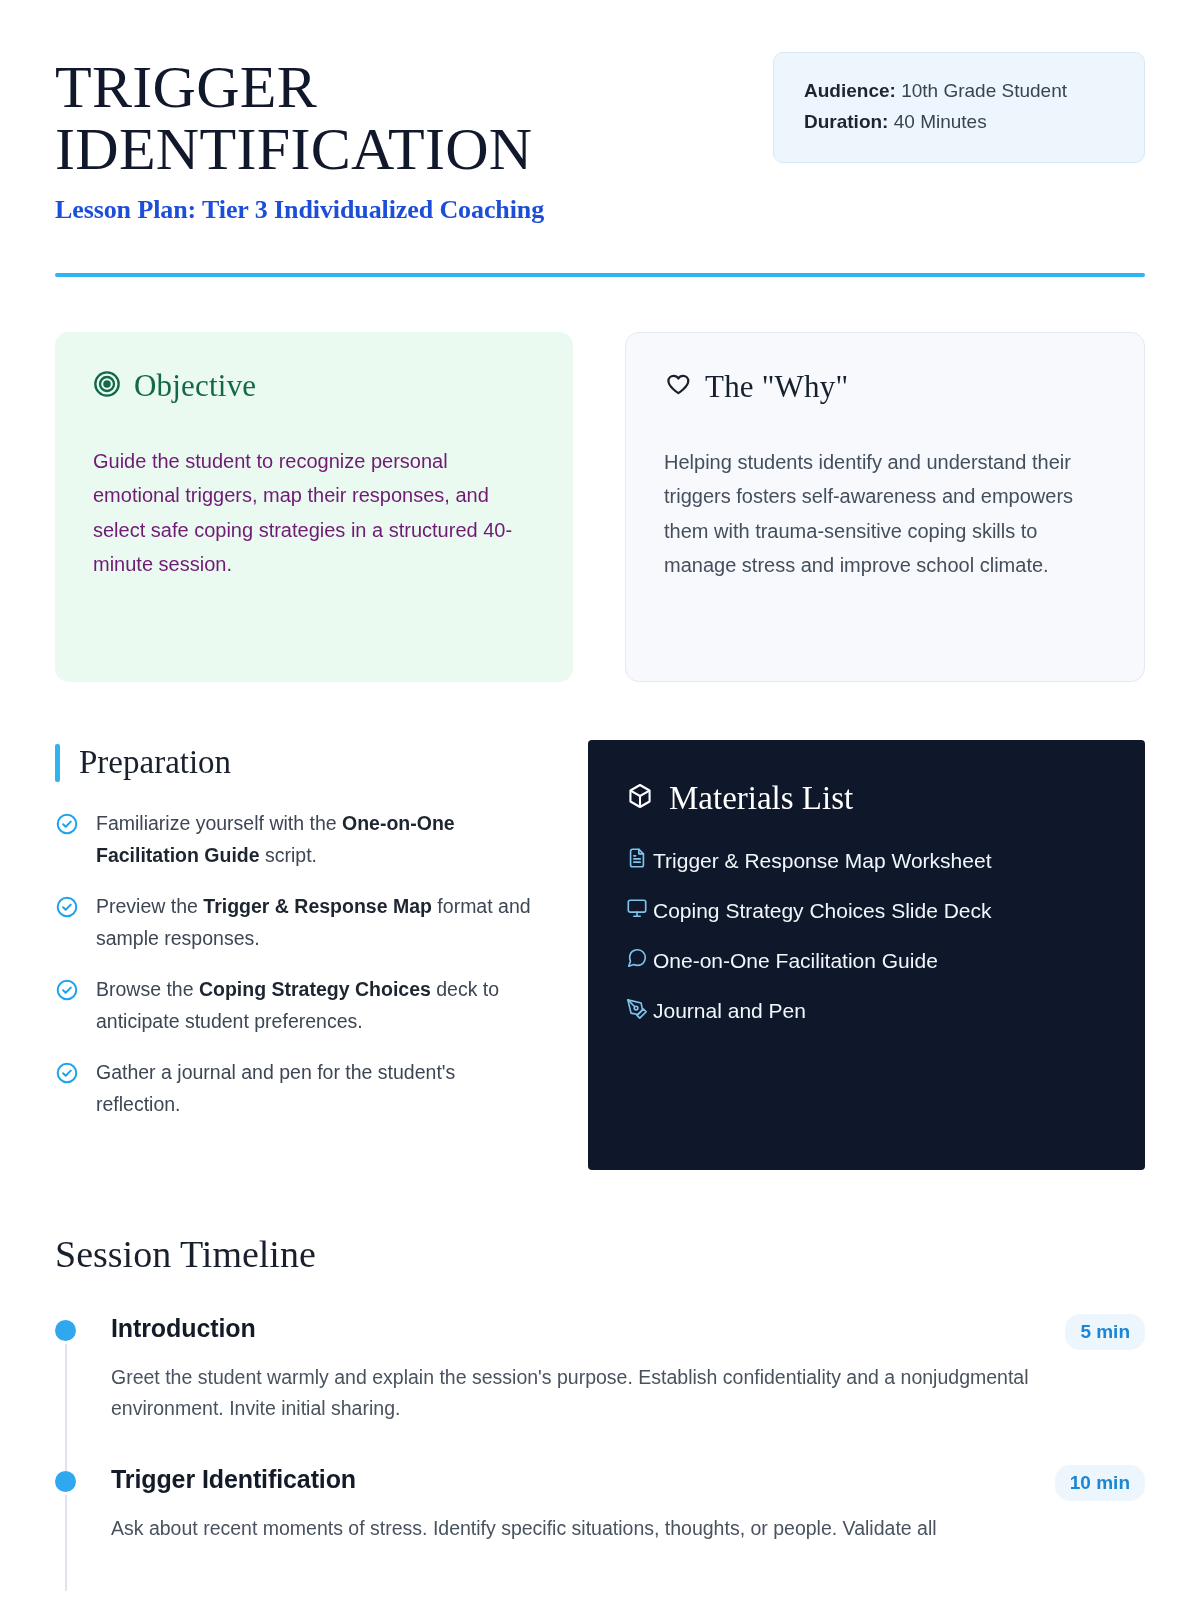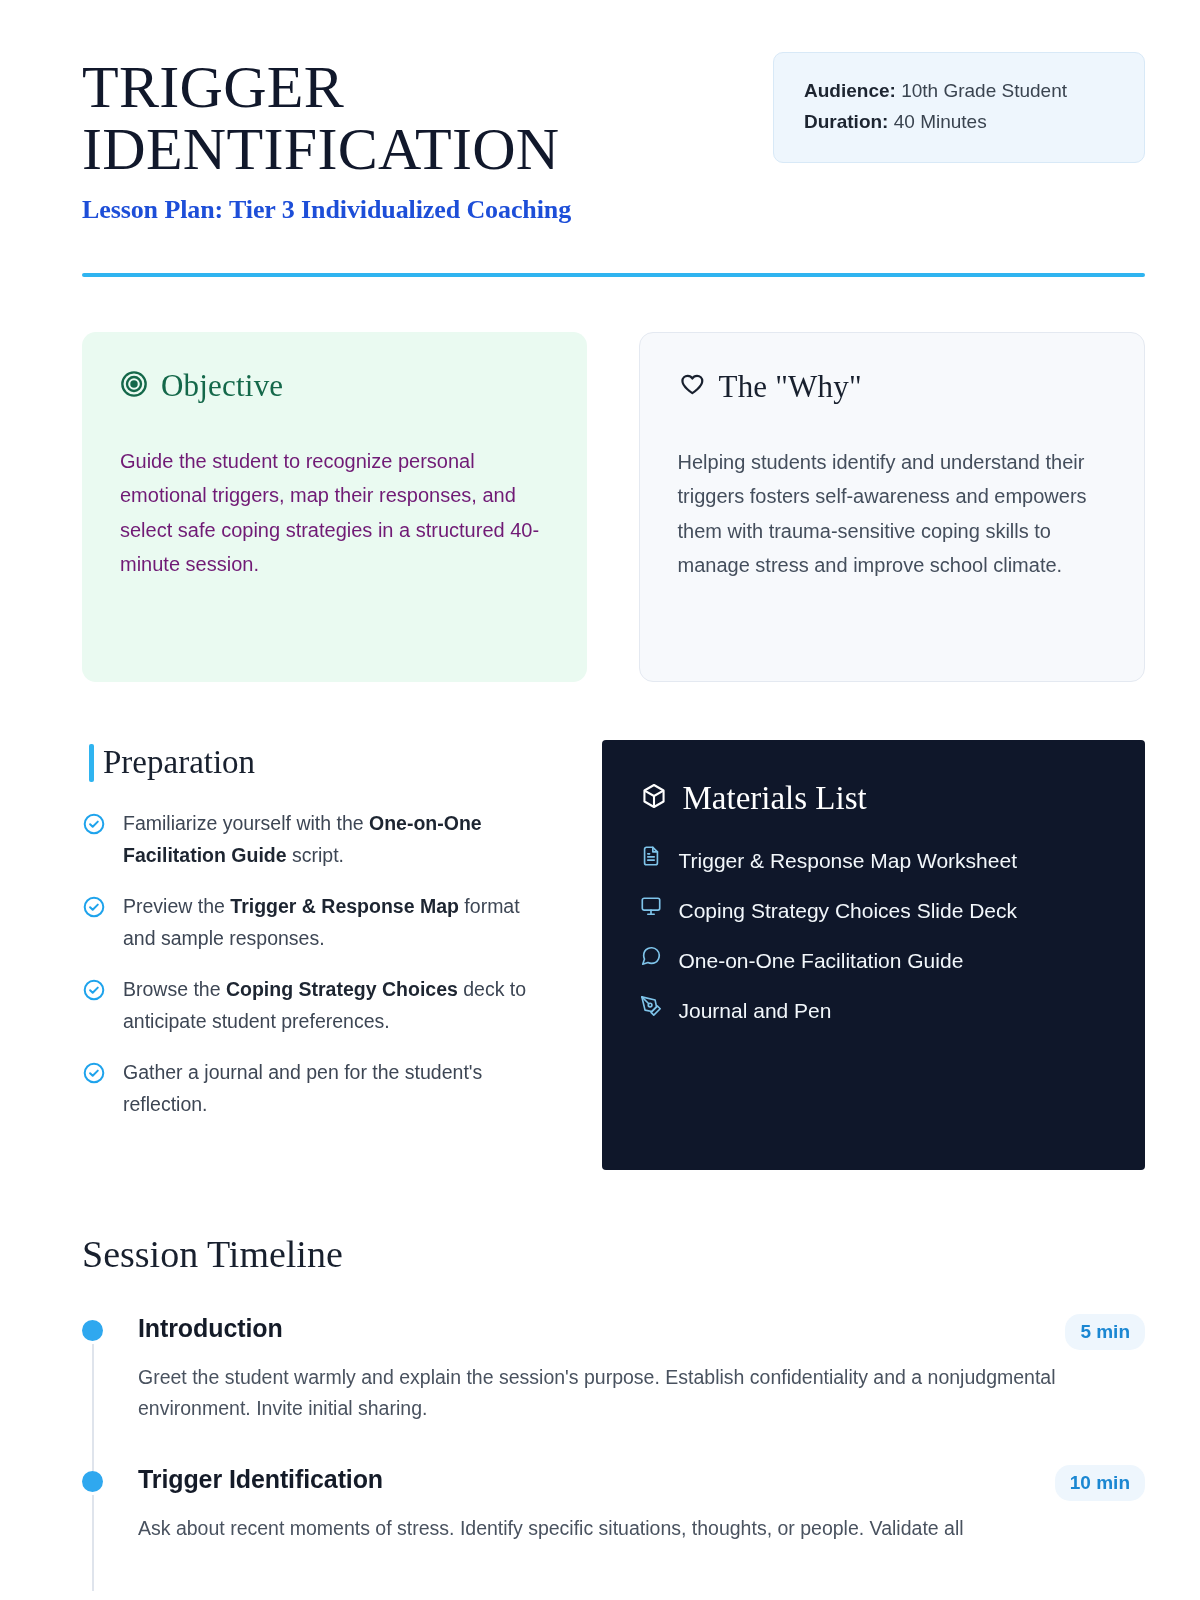--- a/index.html
+++ b/index.html
@@ -12,21 +12,21 @@
   }
 
   body {
     font-family: "Liberation Sans", sans-serif;
     color: #2c3440;
   }
 
   .page {
     width: 1200px;
     height: 1600px;
-    padding: 52px 55px 0 82px;
+    padding: 52px 55px 0 55px;
     position: relative;
   }
 
   
   .header {
     display: flex;
     align-items: flex-start;
     justify-content: space-between;
     gap: 30px;
   }
@@ -127,23 +127,22 @@
     display: flex;
     gap: 52px;
     align-items: flex-start;
   }
 
   .prep { flex: 1 1 0; padding-top: 4px; }
 
   .prep-head {
     display: flex;
     align-items: center;
-    gap: 9px;
+    gap: 19px;
     margin-bottom: 26px;
-    margin-left: 7px;
   }
   .prep-bar {
     width: 5px;
     height: 38px;
     background: #2fb4f0;
     border-radius: 2px;
   }
   .prep-title {
     font-family: "Liberation Serif", serif;
     font-size: 33px;
@@ -181,22 +180,22 @@
   }
   .mat-title {
     font-family: "Liberation Serif", serif;
     font-size: 33px;
     color: #ffffff;
     font-weight: 400;
   }
   .mat-list { list-style: none; }
   .mat-item {
     display: flex;
-    align-items: flex-start;
-    gap: 17px;
+    align-items: center;
+    gap: 5px;
     margin-bottom: 19px;
   }
   .mat-item .mi { flex: 0 0 22px; }
   .mat-label {
     font-size: 21px;
     line-height: 1.48;
     color: #f2f7fb;
   }
 
   

